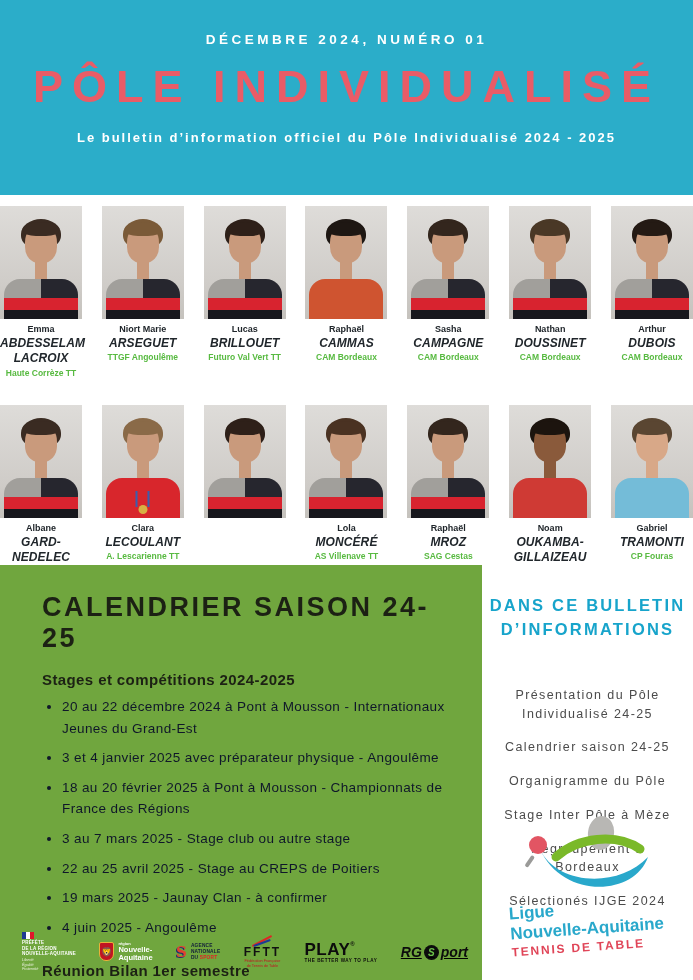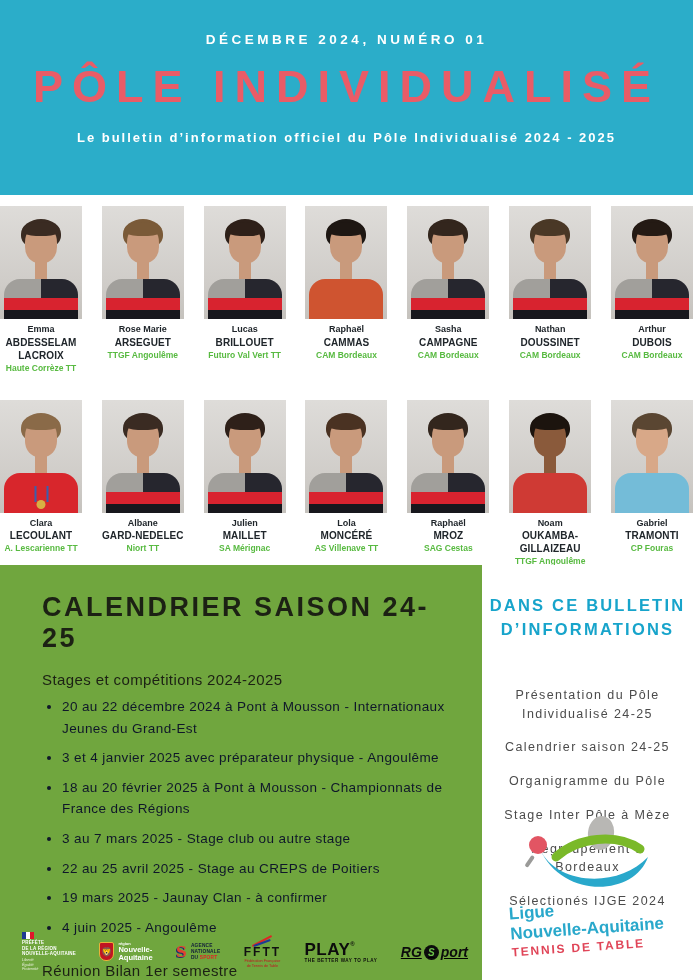--- a/index.html
+++ b/index.html
@@ -33,28 +33,28 @@
       linear-gradient(0deg, #17171d 0px, #17171d 9px, rgba(0,0,0,0) 9px),
       linear-gradient(0deg, rgba(0,0,0,0) 0px, rgba(0,0,0,0) 9px, #d8232f 9px, #d8232f 21px, rgba(0,0,0,0) 21px),
       linear-gradient(90deg, #a19f9b 50%, #26262e 50%); }
   .jersey-solid .torso { background:var(--shirt,#d8232f); }
   .medal { position:absolute; bottom:4px; left:50%; transform:translateX(-50%);
            width:9px; height:9px; border-radius:50%; background:#d8b043; z-index:2; }
   .medal::before { content:""; position:absolute; bottom:7px; left:50%; transform:translateX(-50%);
            width:10px; height:16px; border-left:2px solid #3a5fae; border-right:2px solid #3a5fae; }
   .caption { margin-top:5px; line-height:1.3; }
   .p-first { font-size:9px; font-weight:bold; color:#20262b; }
-  .p-last  { font-size:10px; font-weight:bold; color:#20262b; letter-spacing:0.1px; }
+  .p-last  { font-size:12px; font-weight:bold; color:#20262b; letter-spacing:0.1px;font-style:italic; }
   .p-club  { font-size:8.5px; font-weight:bold; color:#58BA41; margin-top:1px; }
 
   
   .lower { position:absolute; top:565px; left:0; right:0; bottom:0; display:flex; }
   .green-panel { position:relative; width:482px; background:#70A63E; padding:27px 18px 0 42px; }
   .cal-title { font-size:27px; font-weight:bold; letter-spacing:2.5px; color:#1c2114; }
-  .cal-head { margin-top:17px; font-size:15px; font-weight:normal; color:#1c2114; letter-spacing:0.4px; }
+  .cal-head { margin-top:17px; font-size:15px; font-weight:bold; color:#1c2114; letter-spacing:0.4px; }
   .cal-list { margin-top:5px; padding-left:20px; }
   .cal-list li { font-size:13.5px; color:#0f172a; letter-spacing:0.4px; line-height:1.6;margin-top:8px; }
   .gap-lg { margin-top:24px; }
 
   .logo-strip { position:absolute; left:0; right:0; bottom:0; height:50px;
                 display:flex; align-items:center; justify-content:space-between; padding:0 14px 6px 22px; }
 
   
   .lg { display:flex; align-items:center; gap:4px; }
   .lg-prefete { flex-direction:column; align-items:flex-start; gap:1px; }
@@ -127,21 +127,21 @@
     </figure>
 
     <figure class="player-card">
       <div class="photo jersey-club" style="--hair:#7a5a38;">
         <div class="hair"></div>
         <div class="neck"></div>
         <div class="head"></div>
         <div class="torso"></div>
       </div>
       <figcaption class="caption">
-        <div class="p-first">Rose Marie</div>
+        <div class="p-first">Niort Marie</div>
         <div class="p-last">ARSEGUET</div>
         <div class="p-club">TTGF Angoulême</div>
       </figcaption>
     </figure>
 
     <figure class="player-card">
       <div class="photo jersey-club" style="--hair:#2e2019;">
         <div class="hair"></div>
         <div class="neck"></div>
         <div class="head"></div>
@@ -208,60 +208,55 @@
         <div class="p-last">DUBOIS</div>
         <div class="p-club">CAM Bordeaux</div>
       </figcaption>
     </figure>
 
   </div>
 
   <div class="grid-row row2">
 
     <figure class="player-card">
+      <div class="photo jersey-club" style="--hair:#3a2b22;">
+        <div class="hair"></div>
+        <div class="neck"></div>
+        <div class="head"></div>
+        <div class="torso"></div>
+      </div>
+      <figcaption class="caption">
+        <div class="p-first">Albane</div>
+        <div class="p-last">GARD-NEDELEC</div>
+        <div class="p-club">Niort TT</div>
+      </figcaption>
+    </figure>
+
+    <figure class="player-card">
       <div class="photo jersey-solid" style="--hair:#8a6a48; --shirt:#d8262c;">
         <div class="hair"></div>
         <div class="neck"></div>
         <div class="head"></div>
         <div class="torso"></div>
         <div class="medal"></div>
       </div>
       <figcaption class="caption">
         <div class="p-first">Clara</div>
         <div class="p-last">LECOULANT</div>
         <div class="p-club">A. Lescarienne TT</div>
       </figcaption>
     </figure>
 
     <figure class="player-card">
-      <div class="photo jersey-club" style="--hair:#3a2b22;">
-        <div class="hair"></div>
-        <div class="neck"></div>
-        <div class="head"></div>
-        <div class="torso"></div>
-      </div>
-      <figcaption class="caption">
-        <div class="p-first">Albane</div>
-        <div class="p-last">GARD-NEDELEC</div>
-        <div class="p-club">Niort TT</div>
-      </figcaption>
-    </figure>
-
-    <figure class="player-card">
       <div class="photo jersey-club" style="--hair:#2e2019;">
         <div class="hair"></div>
         <div class="neck"></div>
         <div class="head"></div>
         <div class="torso"></div>
       </div>
-      <figcaption class="caption">
-        <div class="p-first">Julien</div>
-        <div class="p-last">MAILLET</div>
-        <div class="p-club">SA Mérignac</div>
-      </figcaption>
     </figure>
 
     <figure class="player-card">
       <div class="photo jersey-club" style="--hair:#4a3222;">
         <div class="hair"></div>
         <div class="neck"></div>
         <div class="head"></div>
         <div class="torso"></div>
       </div>
       <figcaption class="caption">

